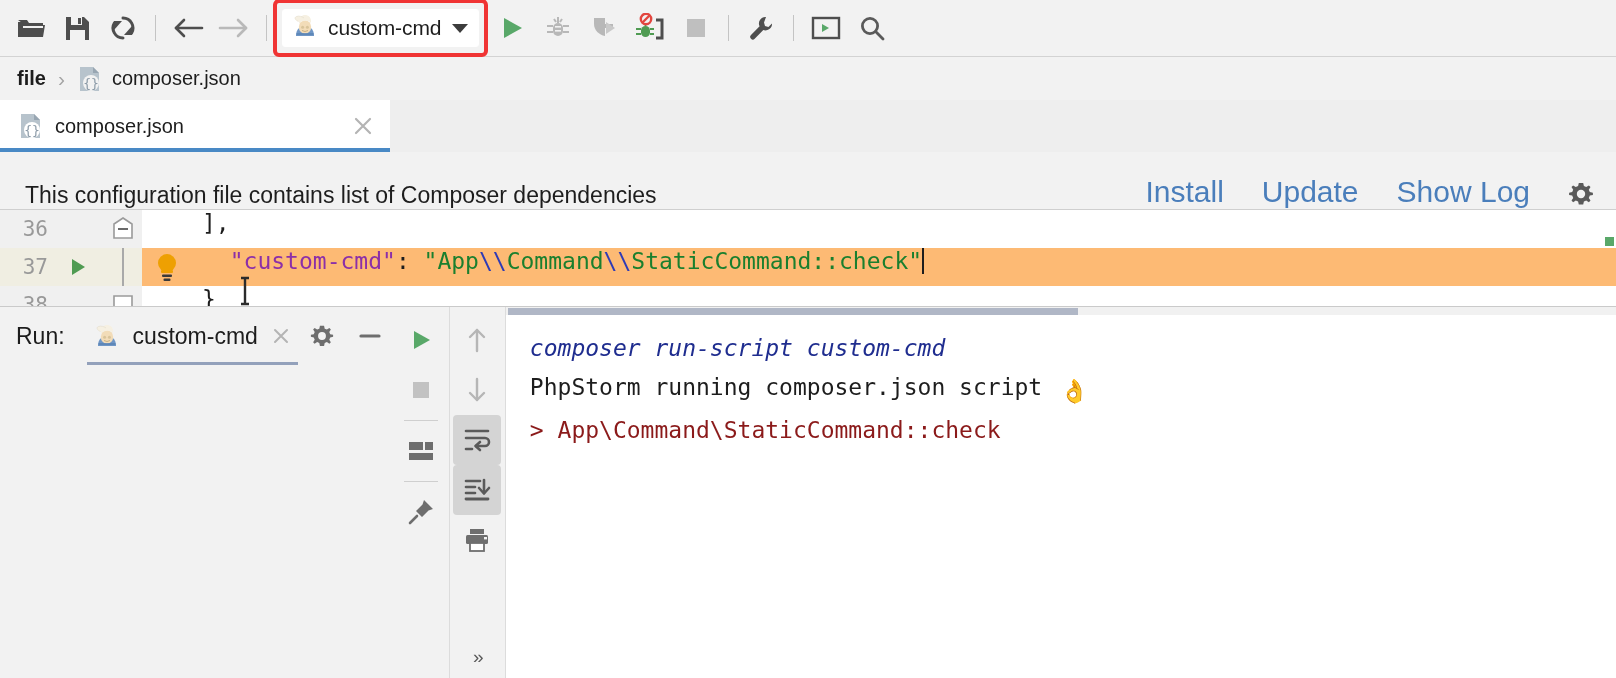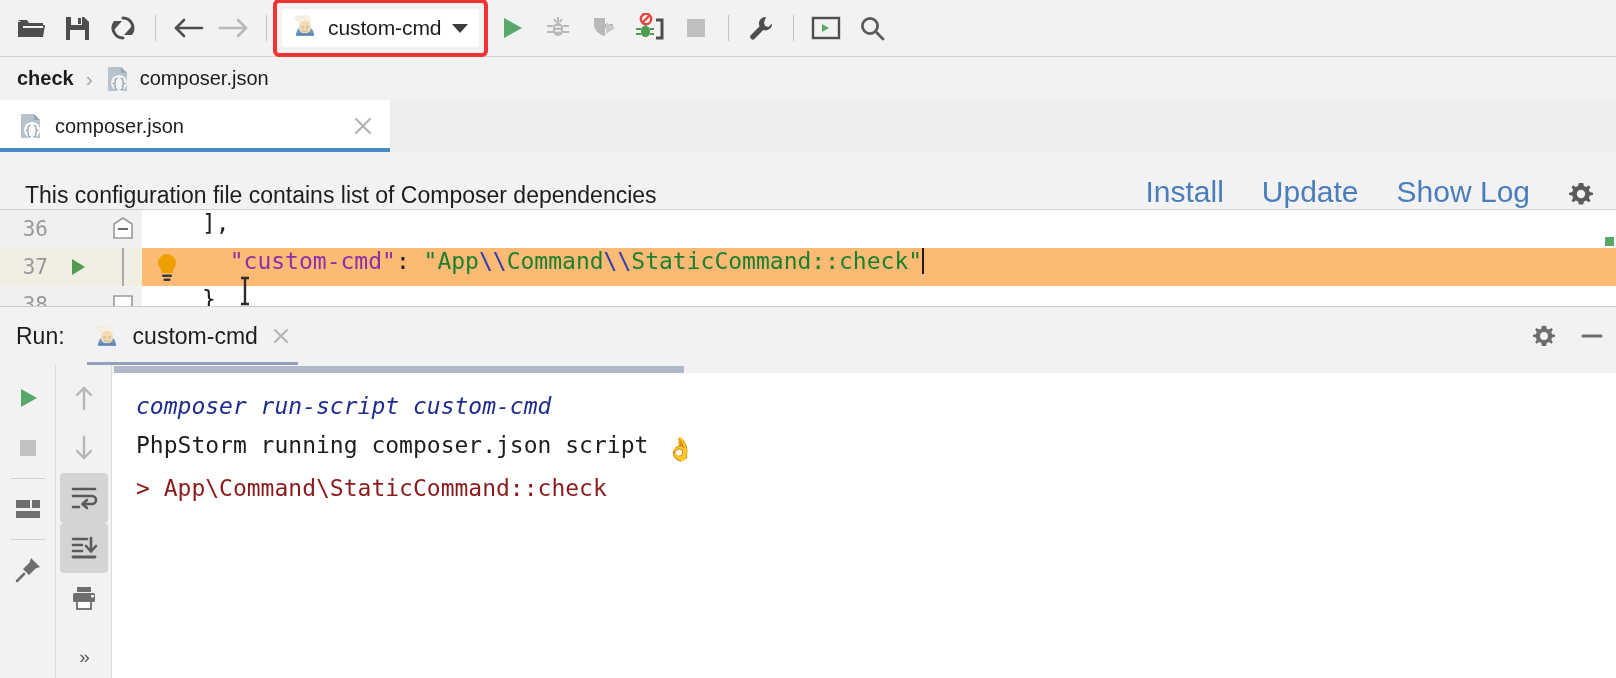--- a/index.html
+++ b/index.html
@@ -289,21 +289,21 @@
     position: absolute;
     left: 236px;
     top: 276px;
     z-index: 40;
   }
 
   
   .runpanel {
     flex: 1 1 auto;
     display: flex;
-    flex-direction: column;
+    flex-direction: row;
     background: #f2f2f2;
     border-top: 1px solid #cacaca;
     overflow: hidden;
   }
   .run-header {
     height: 58px;
     min-height: 58px;
     display: flex;
     align-items: center;
     padding-left: 16px;
@@ -579,21 +579,21 @@
     <div class="tb-btn">
       <svg width="28" height="28" viewBox="0 0 28 28">
         <circle cx="12" cy="12" r="7.6" fill="none" stroke="#5a5a5a" stroke-width="2.8"></circle>
         <path d="M17.6 17.6 L25 25" stroke="#5a5a5a" stroke-width="2.8" stroke-linecap="round"></path>
       </svg>
     </div>
 
   </div>
 
   <div class="breadcrumb">
-    <span class="bc-root">check</span>
+    <span class="bc-root">file</span>
     <span class="bc-sep">›</span>
     <span style="display:flex;align-items:center;">
       <svg width="26" height="28" viewBox="0 0 26 28">
         <path d="M3 2 L16 2 L22 8 L22 26 L3 26 Z" fill="#b7c3cc"></path>
         <path d="M16 2 L22 8 L16 8 Z" fill="#98a6b2"></path>
         <circle cx="14" cy="18" r="8" fill="#f2f2f2"></circle>
         <text x="14" y="23" font-size="13" fill="#8a99a6" text-anchor="middle" font-family="DejaVu Sans Mono, monospace">{}</text>
       </svg>
     </span>
     <span class="bc-item">composer.json</span>

